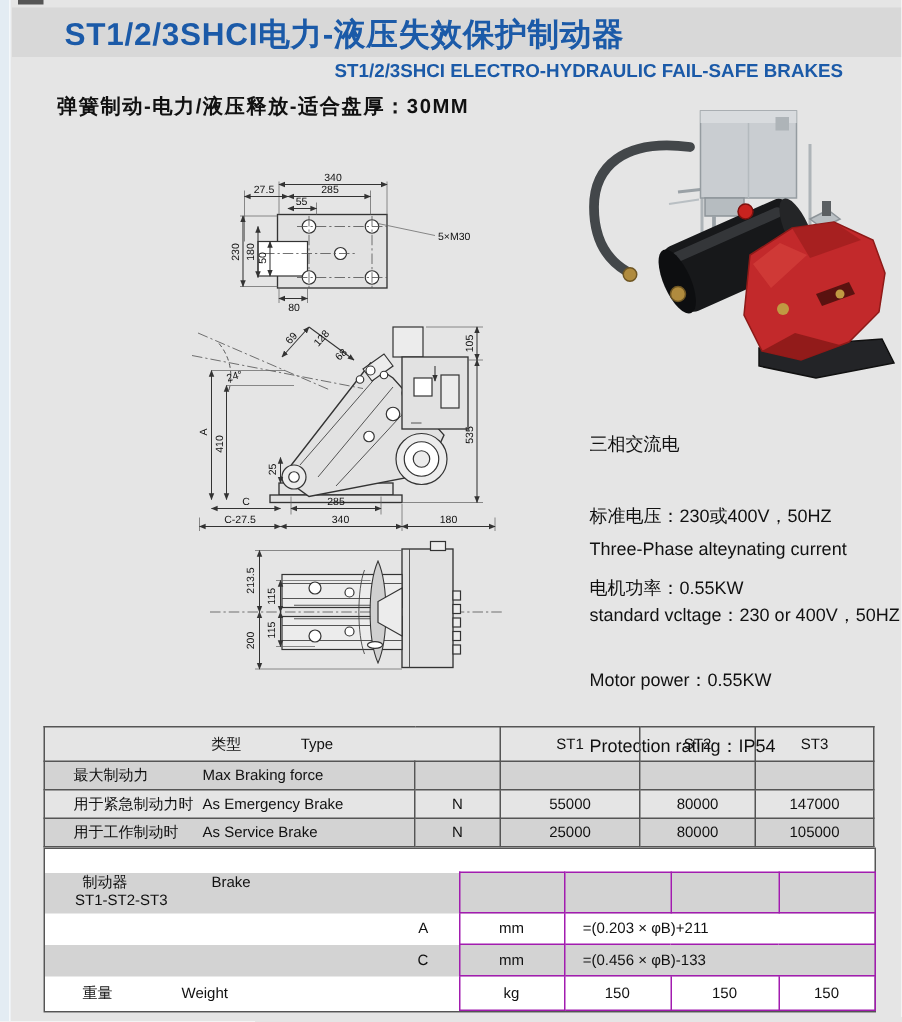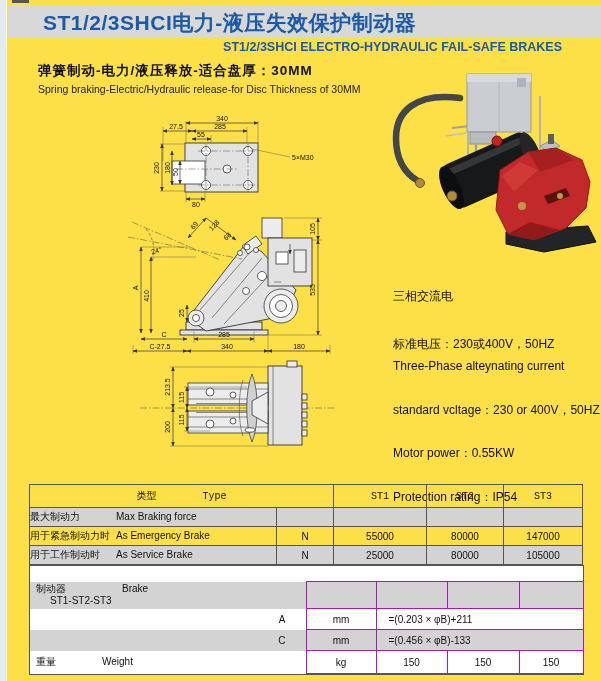--- a/index.html
+++ b/index.html
@@ -1,39 +1,39 @@
 <!DOCTYPE html>
 <html><head>
 <meta charset="utf-8">
 <style>
   html,body{margin:0;padding:0;background:#fff;}
-  #page{position:relative;width:601px;height:681px;background:#fde047;overflow:hidden;
+  #page{position:relative;width:601px;height:681px;background:#e5e5e5;overflow:hidden;
         font-family:"Liberation Sans",sans-serif;color:#111;}
   .abs{position:absolute;}
   #left-strip{left:0;top:0;width:6px;height:681px;background:#e3ecf3;border-right:1px solid #f5f8fa;}
   #corner-mark{left:12px;top:0;width:17px;height:3px;background:#555;}
   #title-bar{left:8px;top:5px;width:593px;height:33px;background:#d8d8d8;}
   #title-bar .t{position:absolute;left:35px;top:4px;font-size:21px;font-weight:bold;color:#1b5aa8;letter-spacing:.5px;white-space:nowrap;}
   #subtitle{left:170px;top:40px;width:392px;text-align:right;font-size:12.5px;font-weight:bold;color:#1b5aa8;white-space:nowrap;}
   #intro-cn{left:38px;top:62px;font-size:13.5px;font-weight:bold;letter-spacing:1px;}
   #intro-en{left:38px;top:83px;font-size:10.5px;color:#222;}
   .spec{line-height:16px;font-size:12px;white-space:pre;}
   #spec-cn{left:393px;top:256px;}
   #spec-en{left:393px;top:330px;line-height:14.5px;}
   #formula{left:30px;top:469px;font-size:10px;white-space:nowrap;}
   #formula .gap{display:inline-block;width:18px;}
   table{border-collapse:collapse;table-layout:fixed;}
   #t1{left:29px;top:484px;}
   #t1 table{width:553px;border:1.5px solid #444;}
   #t1 td{border:1px solid #555;font-size:10px;padding:0;vertical-align:middle;overflow:hidden;white-space:nowrap;}
-  #t1 .hdr td{height:22px;font-family:Liberation Mono, monospace;}
+  #t1 .hdr td{height:22px;}
   #t1 .r td{height:18px;}
   .gray{background:#d3d3d3;}
   .cen{text-align:center;}
-  .cell-cn{display:inline-block;padding-left:0;width:86px;}
+  .cell-cn{display:inline-block;padding-left:19px;width:86px;}
   #t2{left:29px;top:565px;width:553px;border:1.5px solid #555;background:#fff;}
   #t2 .spacer{height:15px;}
   #t2 table{width:100%;}
   #t2 td{font-size:10px;padding:0;vertical-align:middle;white-space:nowrap;}
   #t2 td.b{border:1px solid #a21caf;}
   #t2 .brake-row td{height:26px;}
   #t2 .fr td{height:20px;}
   #t2 .wr td{height:22px;}
   #t2 .lbl2{line-height:12px;padding-left:6px;margin-left:28px;}
   #t2 .ralign{text-align:right;padding-right:20px;}
@@ -53,21 +53,20 @@
 <div id="page">
 
   <div id="left-strip" class="abs"></div>
   <div id="corner-mark" class="abs"></div>
 
   <div id="title-bar" class="abs">
     <div class="t">ST1/2/3SHCI电力-液压失效保护制动器</div>
   </div>
   <div id="subtitle" class="abs">ST1/2/3SHCI ELECTRO-HYDRAULIC FAIL-SAFE BRAKES</div>
   <div id="intro-cn" class="abs">弹簧制动-电力/液压释放-适合盘厚：30MM</div>
-  <div id="intro-en" class="abs">Spring braking-Electric/Hydraulic release-for Disc Thickness of 30MM</div>
 
   <svg class="abs" style="left:0;top:100px" width="380" height="372" viewBox="0 100 380 372">
     <defs>
       <marker id="ar" viewBox="0 0 10 10" refX="9" refY="5" markerWidth="6.5" markerHeight="6.5" orient="auto-start-reverse">
         <path d="M0,1L10,5L0,9z" fill="#333"></path>
       </marker>
     </defs>
 
     <g>
       <rect x="185" y="143" width="73" height="49" class="body"></rect>
@@ -270,20 +269,21 @@
       <path d="M502,176 L520,162 L538,170 L514,192 Z" fill="#d4403c" opacity=".7"></path>
       <polygon points="544,196 566,188 570,196 548,204" fill="#5a1210"></polygon>
       <circle cx="522" cy="206" r="4" fill="#c09a42"></circle>
       <circle cx="560" cy="196" r="3" fill="#c09a42"></circle>
     </g>
   </svg>
 
   <div id="spec-cn" class="abs spec">
     <div>三相交流电</div>
     <div>标准电压：230或400V，50HZ</div>
+    <div>电机功率：0.55KW</div>
   </div>
   <div id="spec-en" class="abs spec">
     <div>Three-Phase alteynating current</div>
     <div>standard vcltage：230 or 400V，50HZ</div>
     <div>Motor power：0.55KW</div>
     <div>Protection rating：IP54</div>
   </div>
 
 
   <div id="t1" class="abs">

